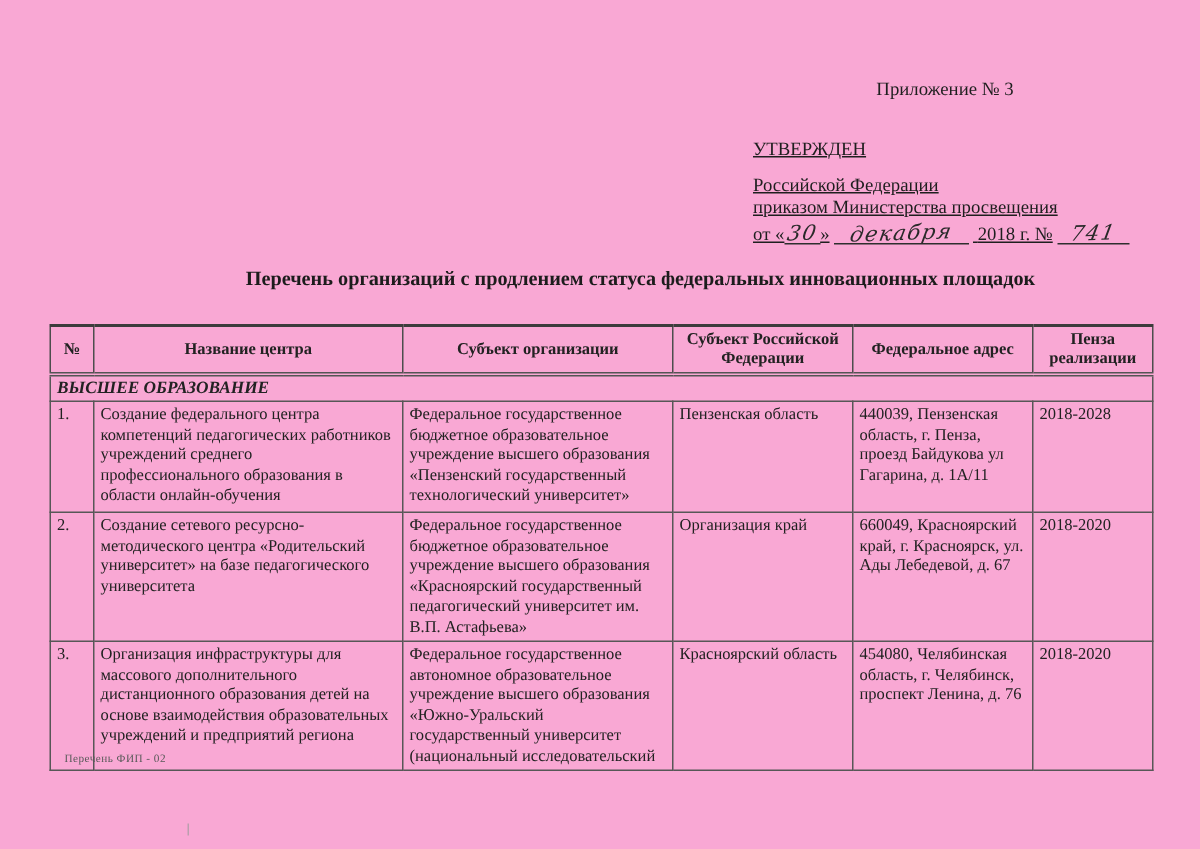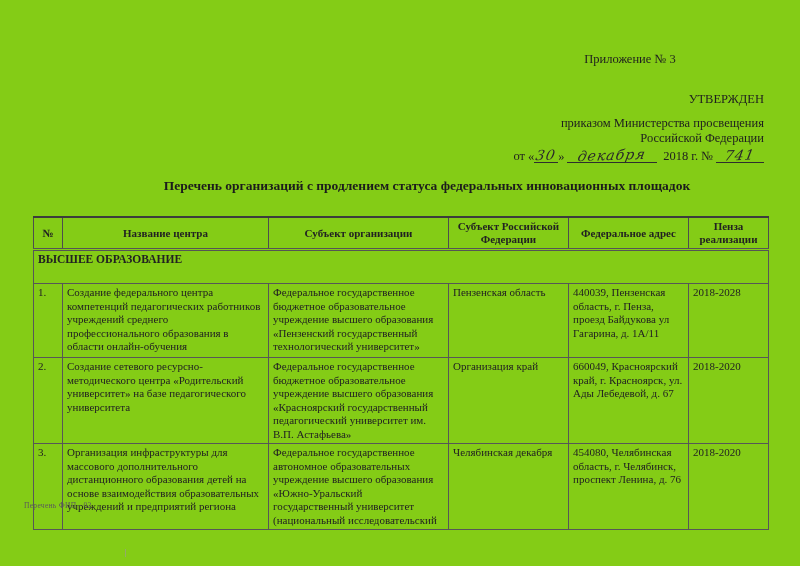--- a/index.html
+++ b/index.html
@@ -1,38 +1,39 @@
 <!DOCTYPE html>
 <html lang="ru"><head>
 <meta charset="utf-8">
 <style>
   html, body { margin: 0; padding: 0; background: #ffffff; }
   .page {
     position: relative;
     width: 800px;
     height: 566px;
-    background: #84cc16;
+    background: #f9a8d4;
     overflow: hidden;
     font-family: "Liberation Serif", serif;
     color: #1f1f1f;
   }
 
   
   .appendix {
     position: absolute;
     top: 52px; left: 500px; width: 260px;
     text-align: center;
     font-size: 12.5px;
   }
   .approved-block {
     position: absolute;
     top: 92px; left: 502px; width: 262px;
-    text-align: right;
+    text-align: left;
     font-size: 12.5px;
     line-height: 15px;
+    text-decoration: underline;
   }
   .approved-word { margin-bottom: 9px; }
   .dateline {
     margin-top: 3px;
     white-space: nowrap;
     font-size: 12.5px;
   }
   .u {
     display: inline-block;
     border-bottom: 1px solid #2e2e2e;
@@ -85,31 +86,32 @@
     vertical-align: middle;
     font-weight: bold;
     padding: 2px 3px;
     line-height: 13px;
     border-bottom: 3px double #555;
     border-top: 2px solid #3c3c3c;
   }
   tr.section-row td {
     font-weight: bold;
     font-size: 11.5px;
-    padding: 2px 4px 17px 4px;
+    padding: 2px 4px 1px 4px;
     line-height: 13px;
+    font-style: italic;
   }
   td.num-cell { padding-left: 6px; }
   table.fip tbody td { border-color: #575757; }
   table.fip { border: 1px solid #3c3c3c; }
 
   
   .doc-footer {
     position: absolute;
-    top: 501px; left: 24px;
+    top: 501px; left: 43px;
     font-size: 7.5px;
     color: #5a5a5a;
     letter-spacing: 0.3px;
   }
   .scan-tick {
     position: absolute;
     left: 125px; top: 549px;
     width: 1px; height: 8px;
     background: #9a9a9a;
     opacity: 0.65;
@@ -117,22 +119,22 @@
 </style>
 </head>
 <body>
 
 <div class="page">
 
   <div class="appendix">Приложение № 3</div>
 
   <div class="approved-block">
     <div class="approved-word">УТВЕРЖДЕН</div>
+    <div>Российской Федерации</div>
     <div>приказом Министерства просвещения</div>
-    <div>Российской Федерации</div>
     <div class="dateline"><span>от «</span><span class="u u-day"><span class="hw">30</span></span><span>»</span><span class="u u-month"><span class="hw">декабря</span></span> <span>2018 г. №</span><span class="u u-num"><span class="hw">741</span></span></div>
   </div>
 
   <div class="doc-title">Перечень организаций с продлением статуса федеральных инновационных площадок</div>
 
   <table class="fip">
     <colgroup>
       <col style="width:29px">
       <col style="width:206px">
       <col style="width:180px">
@@ -166,22 +168,22 @@
         <td class="num-cell">2.</td>
         <td>Создание сетевого ресурсно-методического центра «Родительский университет» на базе педагогического университета</td>
         <td>Федеральное государственное бюджетное образовательное учреждение высшего образования «Красноярский государственный педагогический университет им. В.П. Астафьева»</td>
         <td>Организация край</td>
         <td>660049, Красноярский край, г. Красноярск, ул. Ады Лебедевой, д. 67</td>
         <td>2018-2020</td>
       </tr>
       <tr style="height:77px">
         <td class="num-cell">3.</td>
         <td>Организация инфраструктуры для массового дополнительного дистанционного образования детей на основе взаимодействия образовательных учреждений и предприятий региона</td>
-        <td>Федеральное государственное автономное образовательных учреждение высшего образования «Южно-Уральский государственный университет (национальный исследовательский</td>
-        <td>Челябинская декабря</td>
+        <td>Федеральное государственное автономное образовательное учреждение высшего образования «Южно-Уральский государственный университет (национальный исследовательский</td>
+        <td>Красноярский область</td>
         <td>454080, Челябинская область, г. Челябинск, проспект Ленина, д. 76</td>
         <td>2018-2020</td>
       </tr>
     </tbody>
   </table>
 
   <div class="doc-footer">Перечень ФИП - 02</div>
   <div class="scan-tick"></div>
 
 </div>

